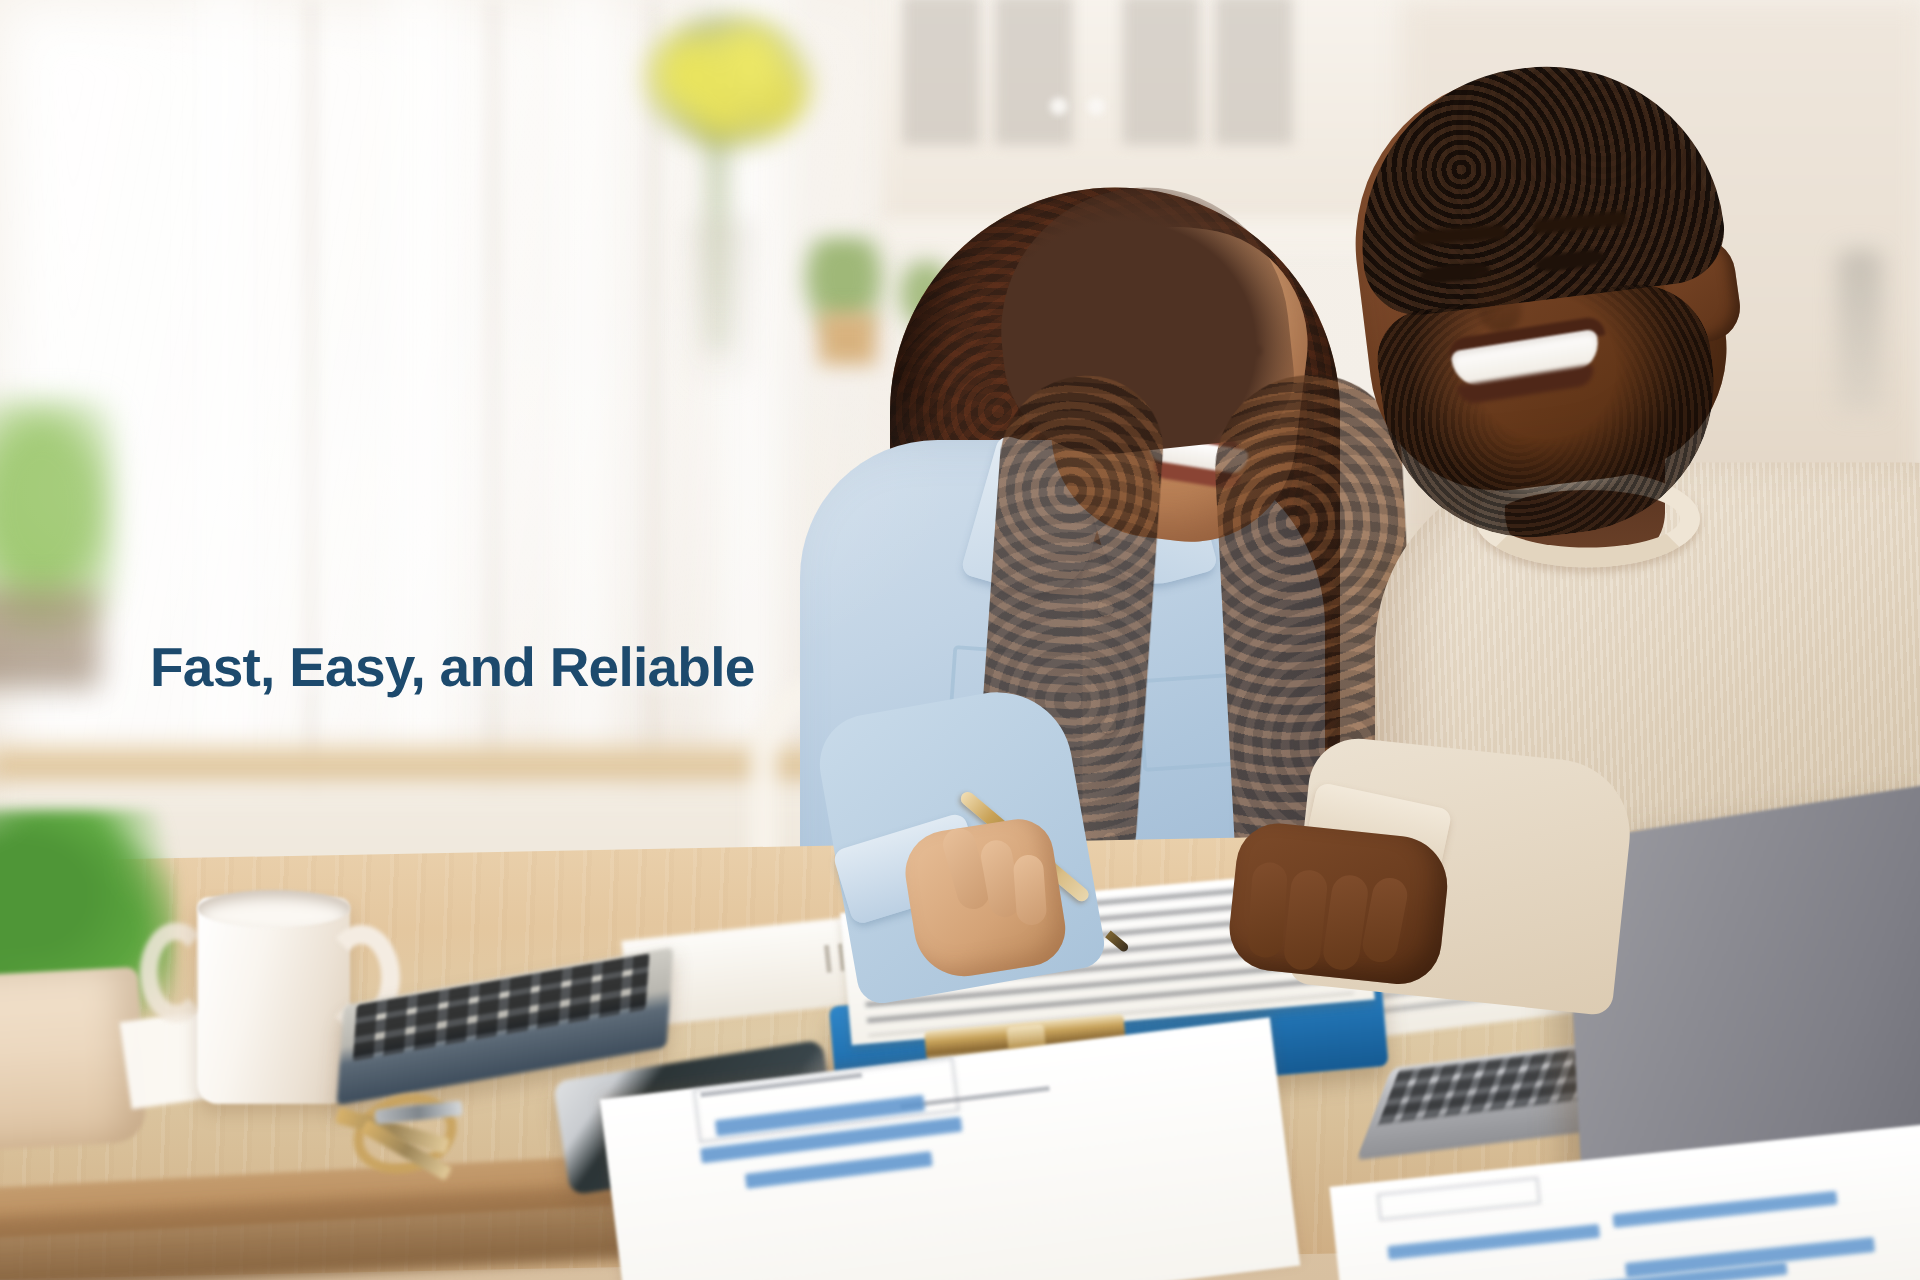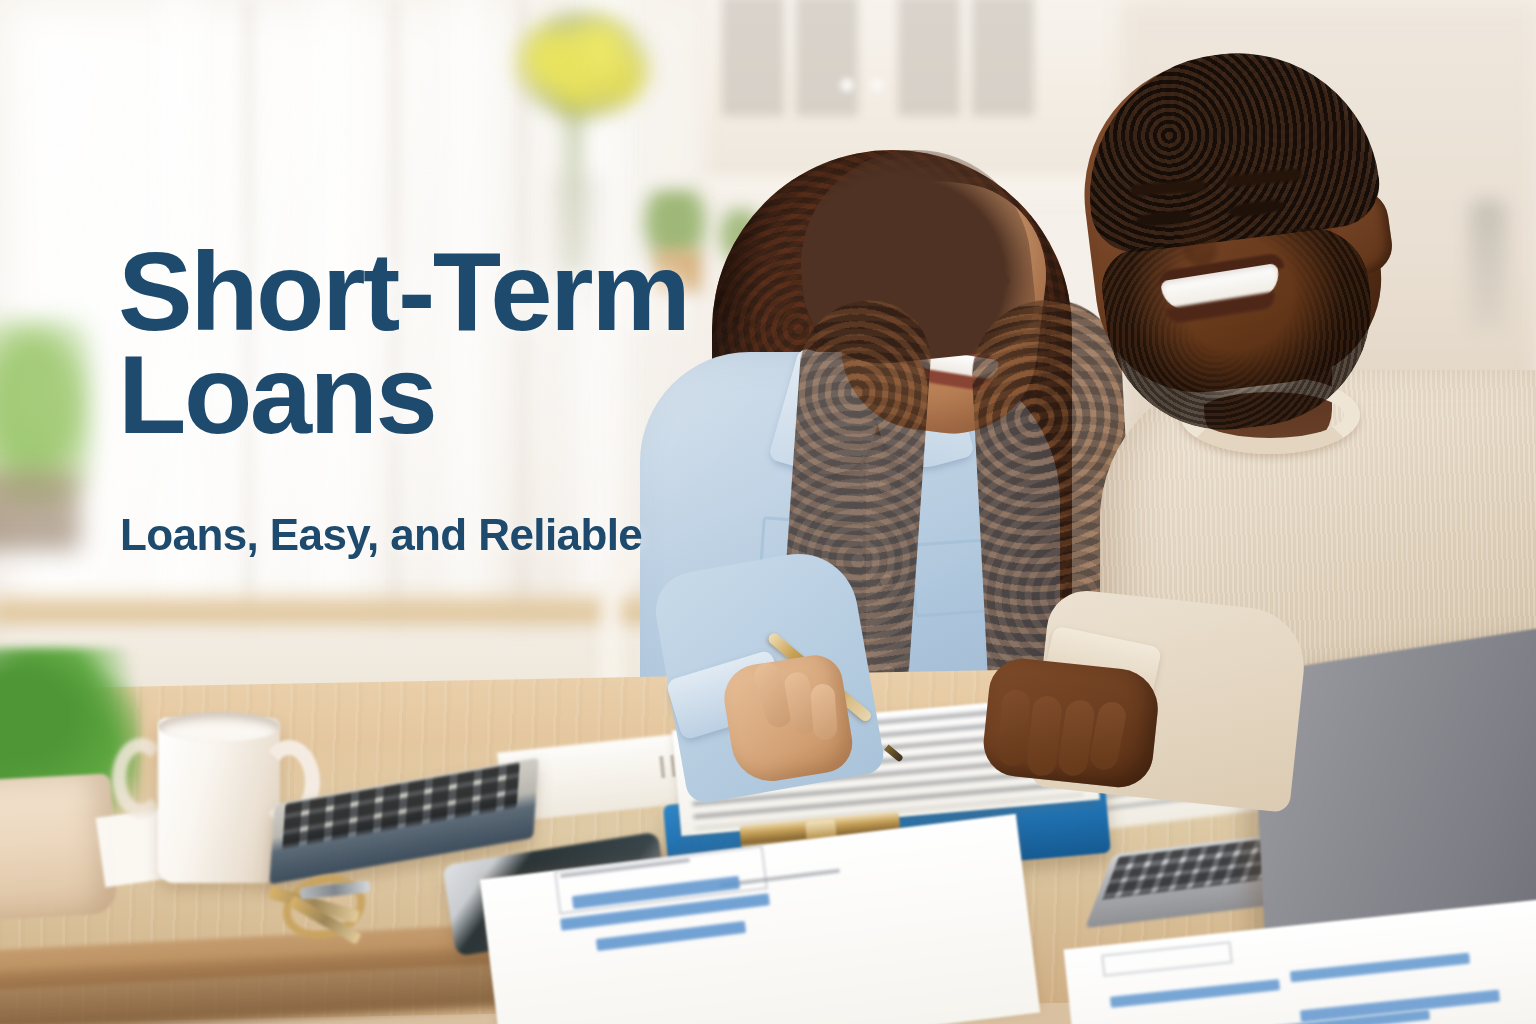--- a/index.html
+++ b/index.html
@@ -883,17 +883,15 @@
   <div class="dc-bar dcb3"></div>
 
   <div class="doc-br"></div>
   <div class="br-hdr"></div>
   <div class="br-bar brb1"></div>
   <div class="br-bar brb2"></div>
   <div class="br-bar brb3"></div>
   <div class="br-bar brb4"></div>
 
   <div class="text-wash"></div>
-  <div class="headline">Short-Term
-Loans</div>
-  <div class="subhead">Loans, Easy, and Reliable</div>
+  <div class="subhead">Fast, Easy, and Reliable</div>
 
 </div>
 
 </body></html>

